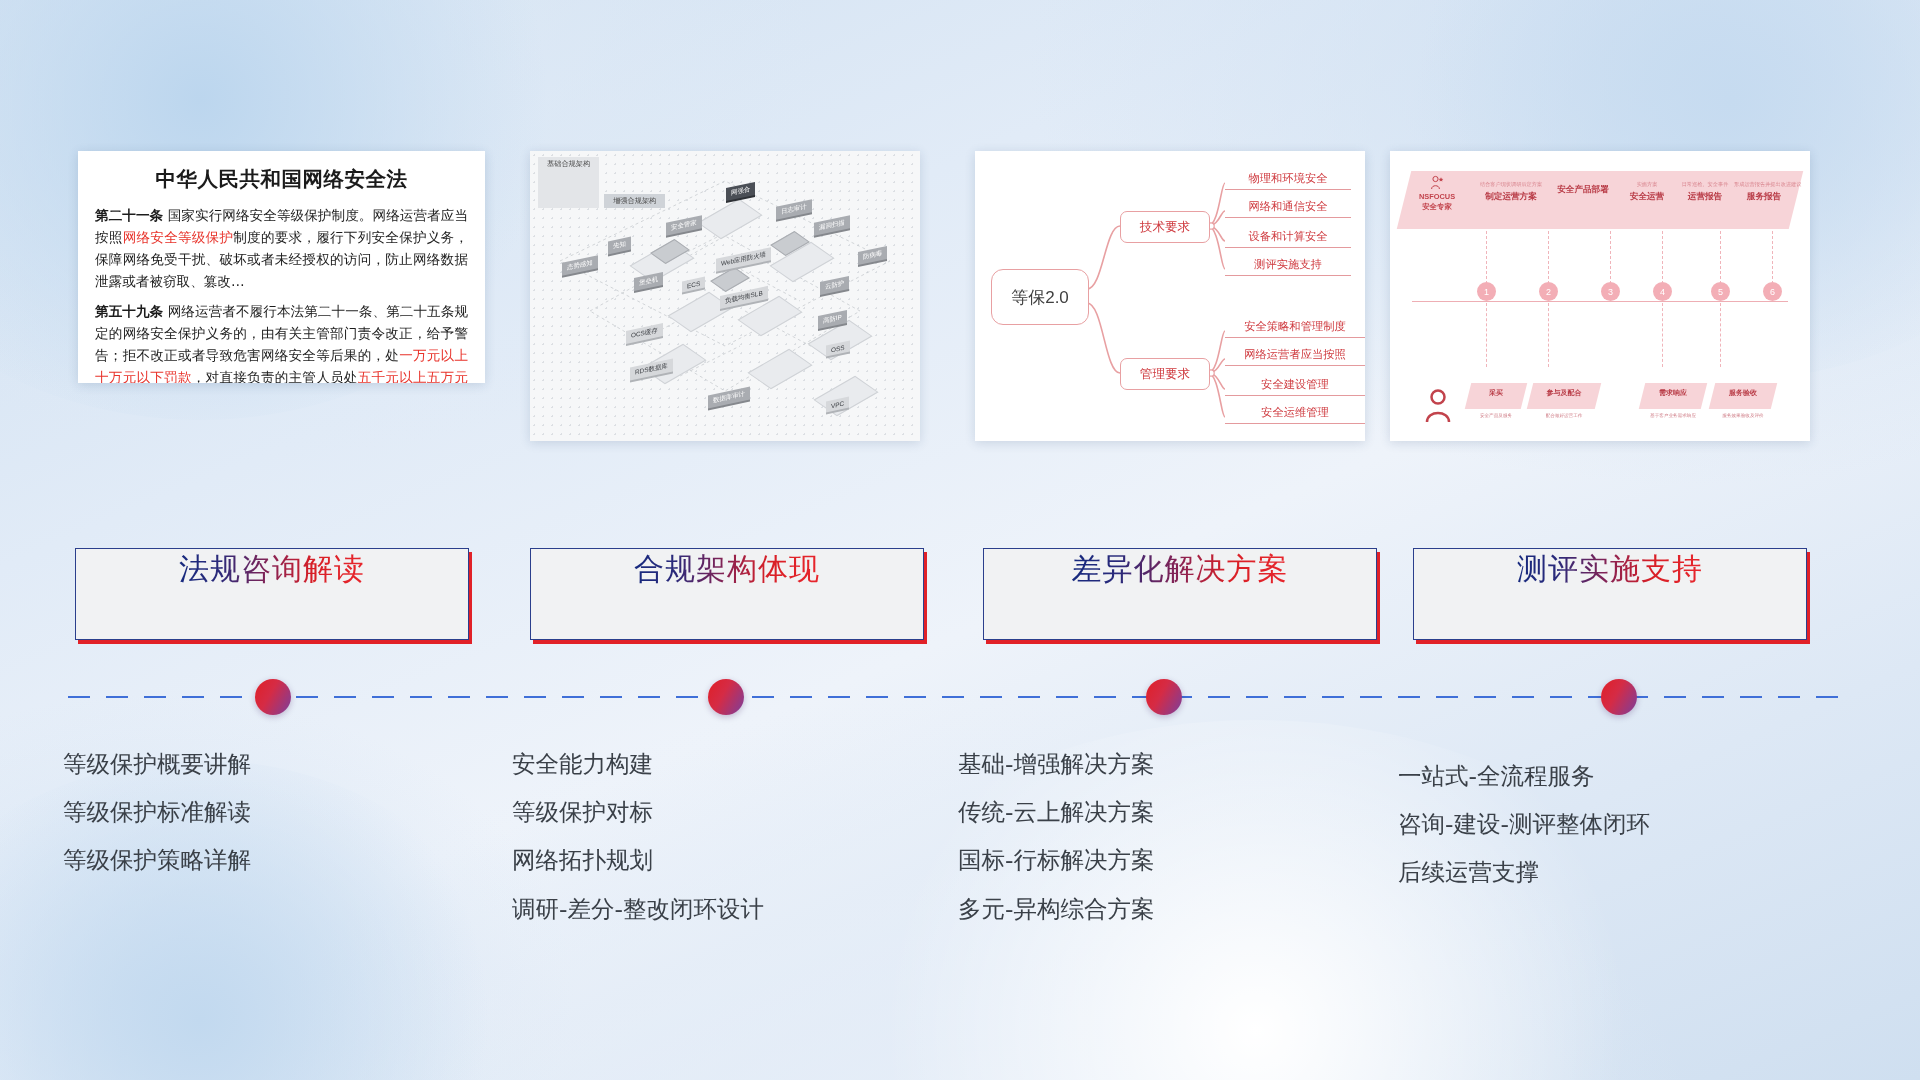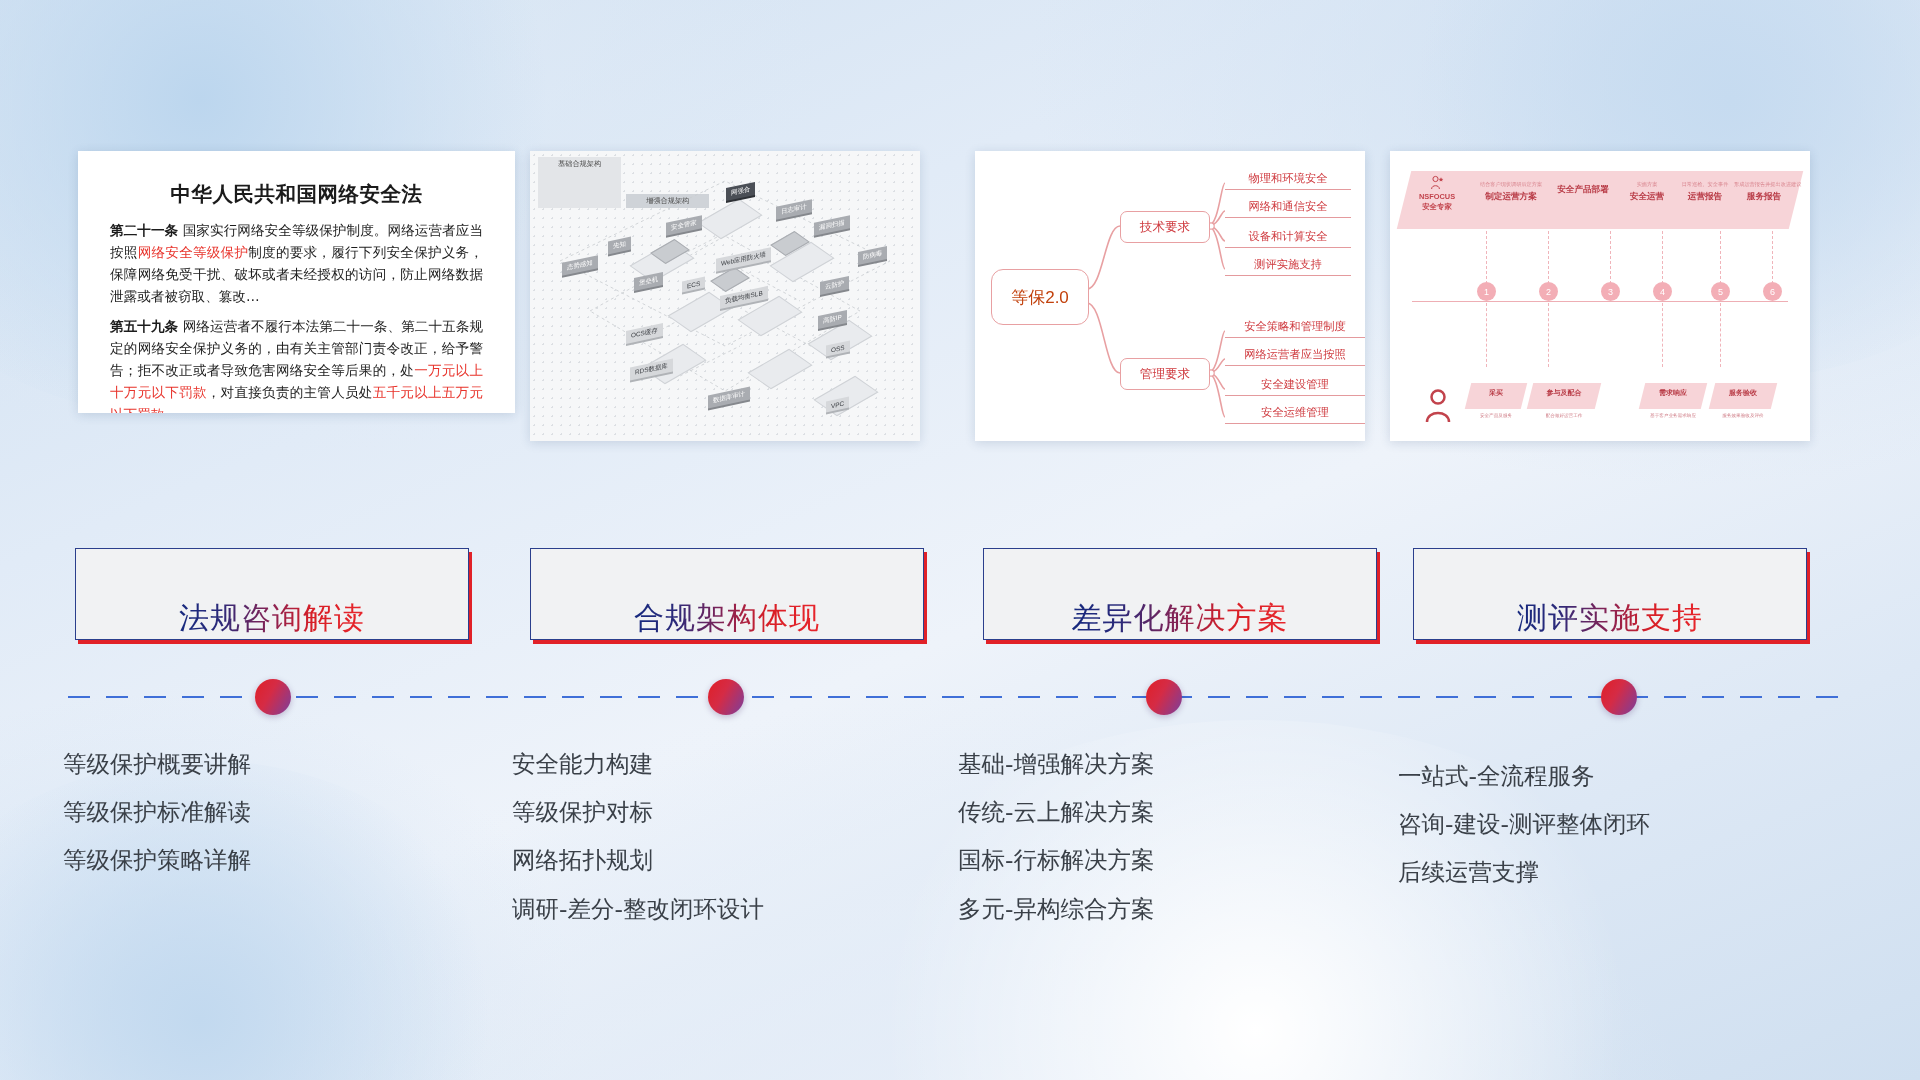--- a/index.html
+++ b/index.html
@@ -17,21 +17,21 @@
   .glow{position:absolute;border-radius:50%;pointer-events:none;}
   .g1{left:-180px;top:-220px;width:760px;height:640px;background:radial-gradient(circle,#bcd6ee 0%,rgba(188,214,238,0) 70%);}
   .g2{right:-160px;top:-180px;width:700px;height:560px;background:radial-gradient(circle,#c6dbf0 0%,rgba(198,219,240,0) 70%);}
   .g3{left:42%;bottom:-260px;width:900px;height:620px;background:radial-gradient(circle,#ffffff 0%,rgba(255,255,255,0) 68%);}
   .g4{left:-120px;bottom:-200px;width:640px;height:520px;background:radial-gradient(circle,#c2d9ef 0%,rgba(194,217,239,0) 70%);}
 
   .stage{position:absolute;inset:0;}
 
   
   .card{position:absolute;background:#fff;box-shadow:0 2px 10px rgba(40,70,110,.16);overflow:hidden;}
-  .card1{left:78px;top:151px;width:405px;height:230px;padding:16px;}
+  .card1{left:78px;top:151px;width:405px;height:230px;padding:1px;}
   .card2{left:530px;top:151px;width:390px;height:290px;}
   .card3{left:975px;top:151px;width:390px;height:290px;}
   .card4{left:1390px;top:151px;width:420px;height:290px;}
 
   
   .law{padding:13px 16px 10px 16px;box-sizing:border-box;height:100%;}
   .law h1{
     margin:0 0 11px 0;text-align:center;font-size:20.5px;font-weight:bold;color:#1b1b1b;
     letter-spacing:.5px;font-family:"DejaVu Sans","Liberation Sans",sans-serif;
   }
@@ -39,39 +39,39 @@
          font-family:"DejaVu Sans","Liberation Sans",sans-serif;}
   .law b{font-weight:bold;}
   .law .red{color:#e8322a;}
 
   
   .arch{position:relative;width:100%;height:100%;
         background:#f6f7f8;
         background-image:radial-gradient(#dcdfe3 1px, transparent 1px);
         background-size:9px 9px;}
   .arch .tabs{position:absolute;left:8px;top:6px;display:flex;gap:5px;}
-  .arch .tab{font-size:7.2px;color:#4a4a4a;background:#e3e5e8;padding:2px 20px;white-space:nowrap;}
+  .arch .tab{font-size:7.2px;color:#4a4a4a;background:#e3e5e8;padding:2px 9px;white-space:nowrap;}
   .arch .tab.on{background:#cfd3d8;margin-top:37px;}
   .node{position:absolute;background:#a9acb1;color:#fff;font-size:6.4px;
         padding:2px 5px;white-space:nowrap;text-align:center;
         transform:skewY(-12deg);box-shadow:0 2px 0 #85888d;}
   .node.dark{background:#4b4f56;box-shadow:0 2px 0 #2e3136;}
   .node.light{background:#d6d8db;color:#3a3d42;box-shadow:0 2px 0 #b0b3b7;}
   .plate{position:absolute;width:46px;height:24px;background:#e9ebee;border:1px solid #cfd2d6;
          transform:rotate(-30deg) skewX(25deg);}
   .iso{position:absolute;width:26px;height:15px;background:#c9ccd0;border:1px solid #aaadb2;
        transform:rotate(-30deg) skewX(25deg);}
 
   
   .mm{position:relative;width:100%;height:100%;background:#fff;}
   .mm .root{
     position:absolute;left:16px;top:118px;width:96px;height:54px;
     border:1.6px solid #e8a0a2;border-radius:12px;background:#fff;
     display:flex;align-items:center;justify-content:center;
-    font-size:17px;color:#c2410c;font-weight:500;
+    font-size:17px;color:#404040;font-weight:500;
   }
   .mm .mid{
     position:absolute;width:88px;height:30px;border:1.4px solid #e8a0a2;border-radius:7px;
     background:#fff;display:flex;align-items:center;justify-content:center;
     font-size:12.6px;color:#cf3a3f;
   }
   .mm .mid.m1{left:145px;top:60px;}
   .mm .mid.m2{left:145px;top:207px;}
   .mm .leaf{
     position:absolute;left:250px;width:126px;font-size:11.3px;color:#cf3a3f;
@@ -97,21 +97,21 @@
   .rm .vline{position:absolute;width:0;border-left:1px dashed #f0b4ba;}
   .rm .tagA{position:absolute;background:#f7d4d8;transform:skewX(-14deg);}
   .rm .tagtxt{position:absolute;text-align:center;font-size:7px;color:#b93c47;font-weight:bold;white-space:nowrap;}
   .rm .tagsub{position:absolute;text-align:center;font-size:4.6px;color:#cf7c86;white-space:nowrap;}
 
   
   .titlebox{
     position:absolute;top:548px;height:92px;box-sizing:border-box;
     background:#f1f2f3;border:1.6px solid #2b3f8c;
     box-shadow:3px 4px 0 0 #e12128;
-    display:flex;align-items:flex-end;justify-content:center;
+    display:flex;align-items:flex-start;justify-content:center;
   }
   .titlebox .t{
     font-size:30px;font-weight:500;letter-spacing:1px;
     background:linear-gradient(90deg,#16297e 0%,#2b2a7a 22%,#8a2252 50%,#d81f26 72%,#e8262c 100%);
     -webkit-background-clip:text;background-clip:text;color:transparent;
     font-family:"DejaVu Sans","Liberation Sans",sans-serif;
   }
   .tb1{left:75px;width:394px;}
   .tb2{left:530px;width:394px;}
   .tb3{left:983px;width:394px;}

